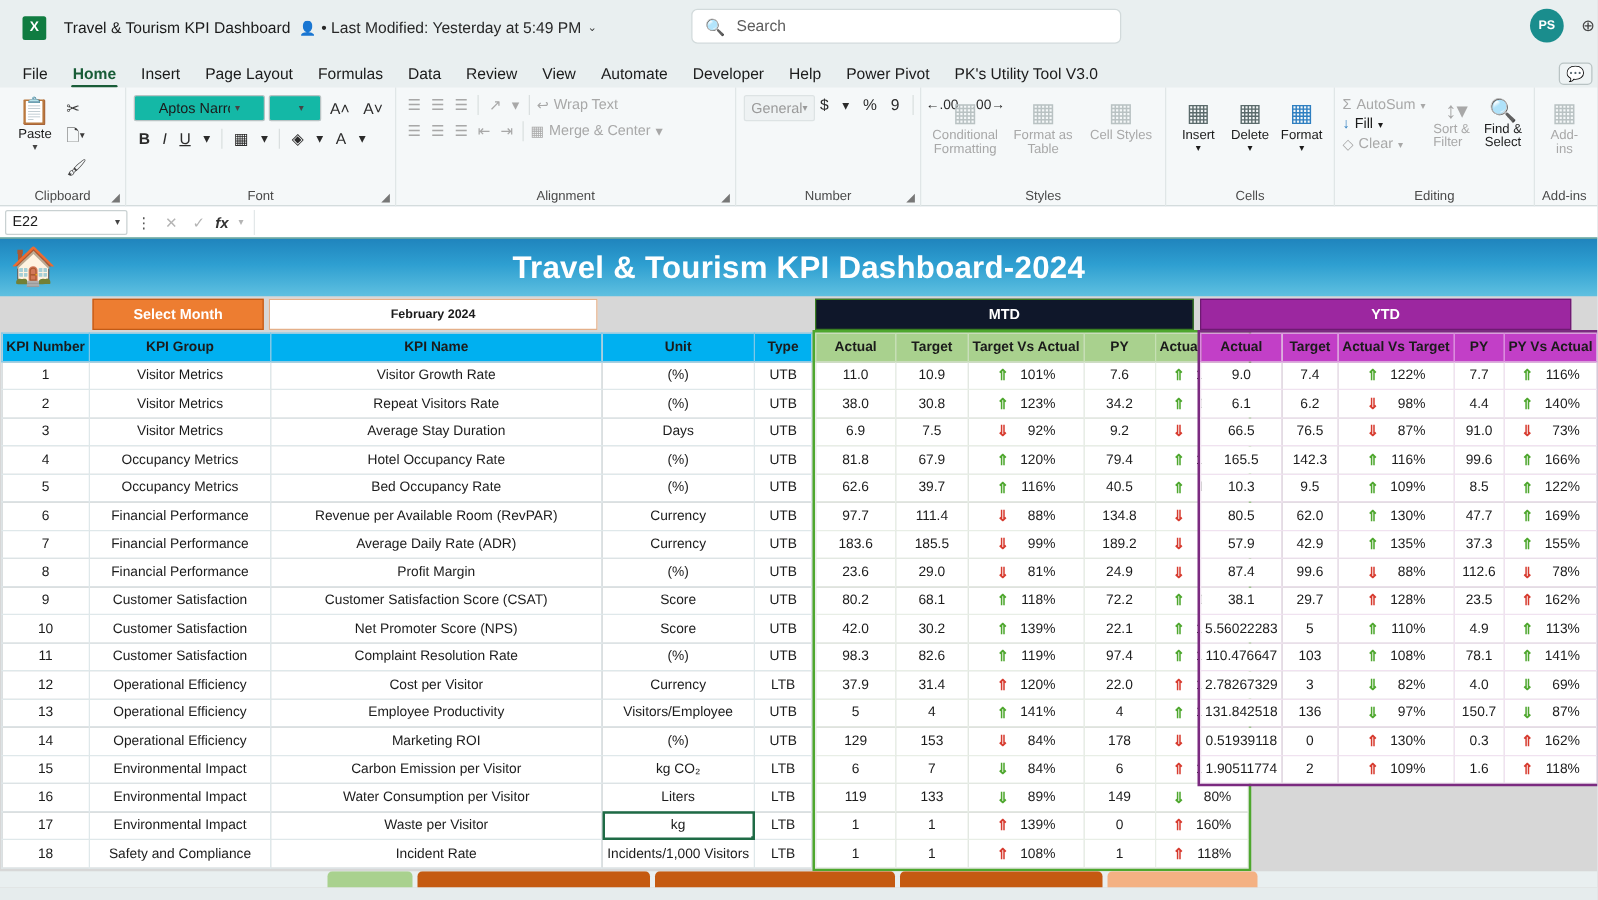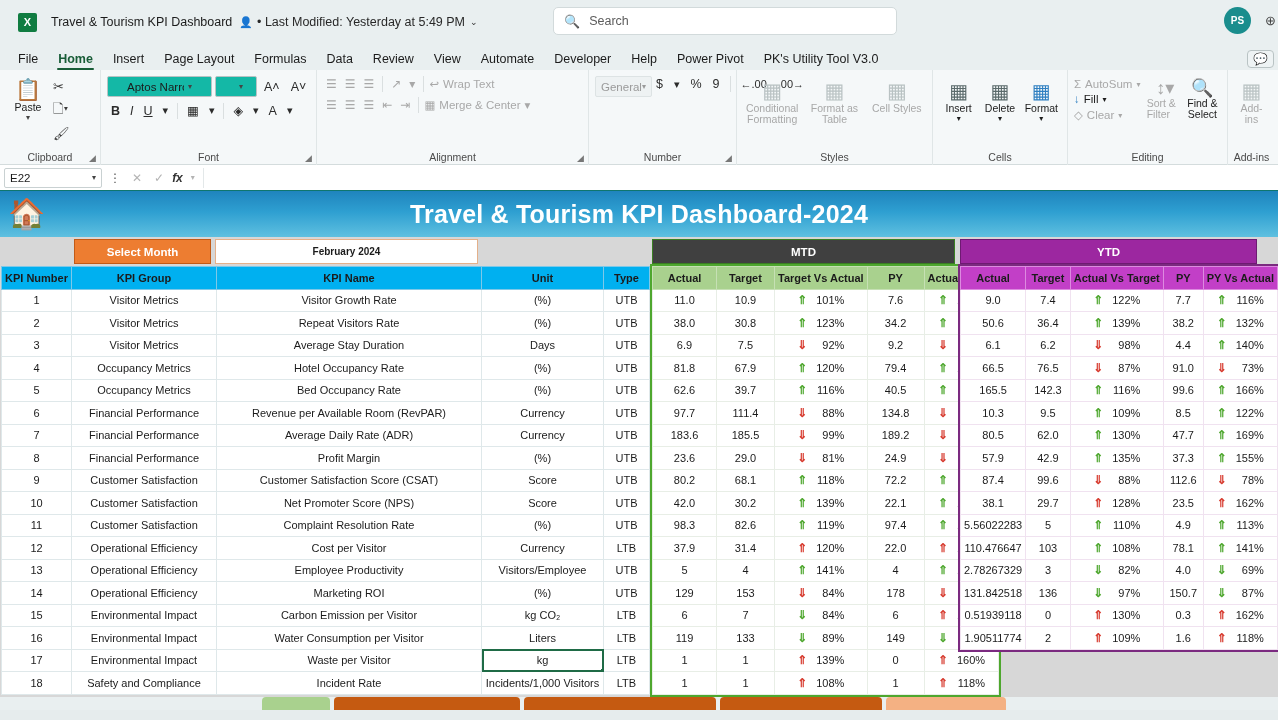--- a/index.html
+++ b/index.html
@@ -156,21 +156,21 @@
     border: 1px solid #c25a16;
   }
   .selmonth-val {
     position: absolute; left: 215px; top: 2px; width: 263px; height: 25px;
     background: #fff; color: #1b1b1b; font-size: 10px; font-weight: bold;
     display: flex; align-items: center; justify-content: center;
     border: 1px solid #e4b08a;
   }
   .mtd-band {
     position: absolute; left: 652px; top: 2px; width: 303px; height: 25px;
-    background: #404040; color: #fff; font-size: 11.5px; font-weight: bold;
+    background: #0f172a; color: #fff; font-size: 11.5px; font-weight: bold;
     display: flex; align-items: center; justify-content: center;
     border: 1px solid #3a7f22;
   }
   .ytd-band {
     position: absolute; left: 960px; top: 2px; width: 297px; height: 25px;
     background: #9c27a0; color: #fff; font-size: 11.5px; font-weight: bold;
     display: flex; align-items: center; justify-content: center;
     border: 1px solid #6e1a72;
   }
 
@@ -985,37 +985,20 @@
             </td>
             <td>7.7</td>
             <td>
               <span class="cmpcell">
                 <span class="arw gu">⇑</span>
                 <span class="pct">116%</span>
               </span>
             </td>
           </tr>
           <tr>
-            <td>50.6</td>
-            <td>36.4</td>
-            <td>
-              <span class="cmpcell">
-                <span class="arw gu">⇑</span>
-                <span class="pct">139%</span>
-              </span>
-            </td>
-            <td>38.2</td>
-            <td>
-              <span class="cmpcell">
-                <span class="arw gu">⇑</span>
-                <span class="pct">132%</span>
-              </span>
-            </td>
-          </tr>
-          <tr>
             <td>6.1</td>
             <td>6.2</td>
             <td>
               <span class="cmpcell">
                 <span class="arw rd">⇓</span>
                 <span class="pct">98%</span>
               </span>
             </td>
             <td>4.4</td>
             <td>

